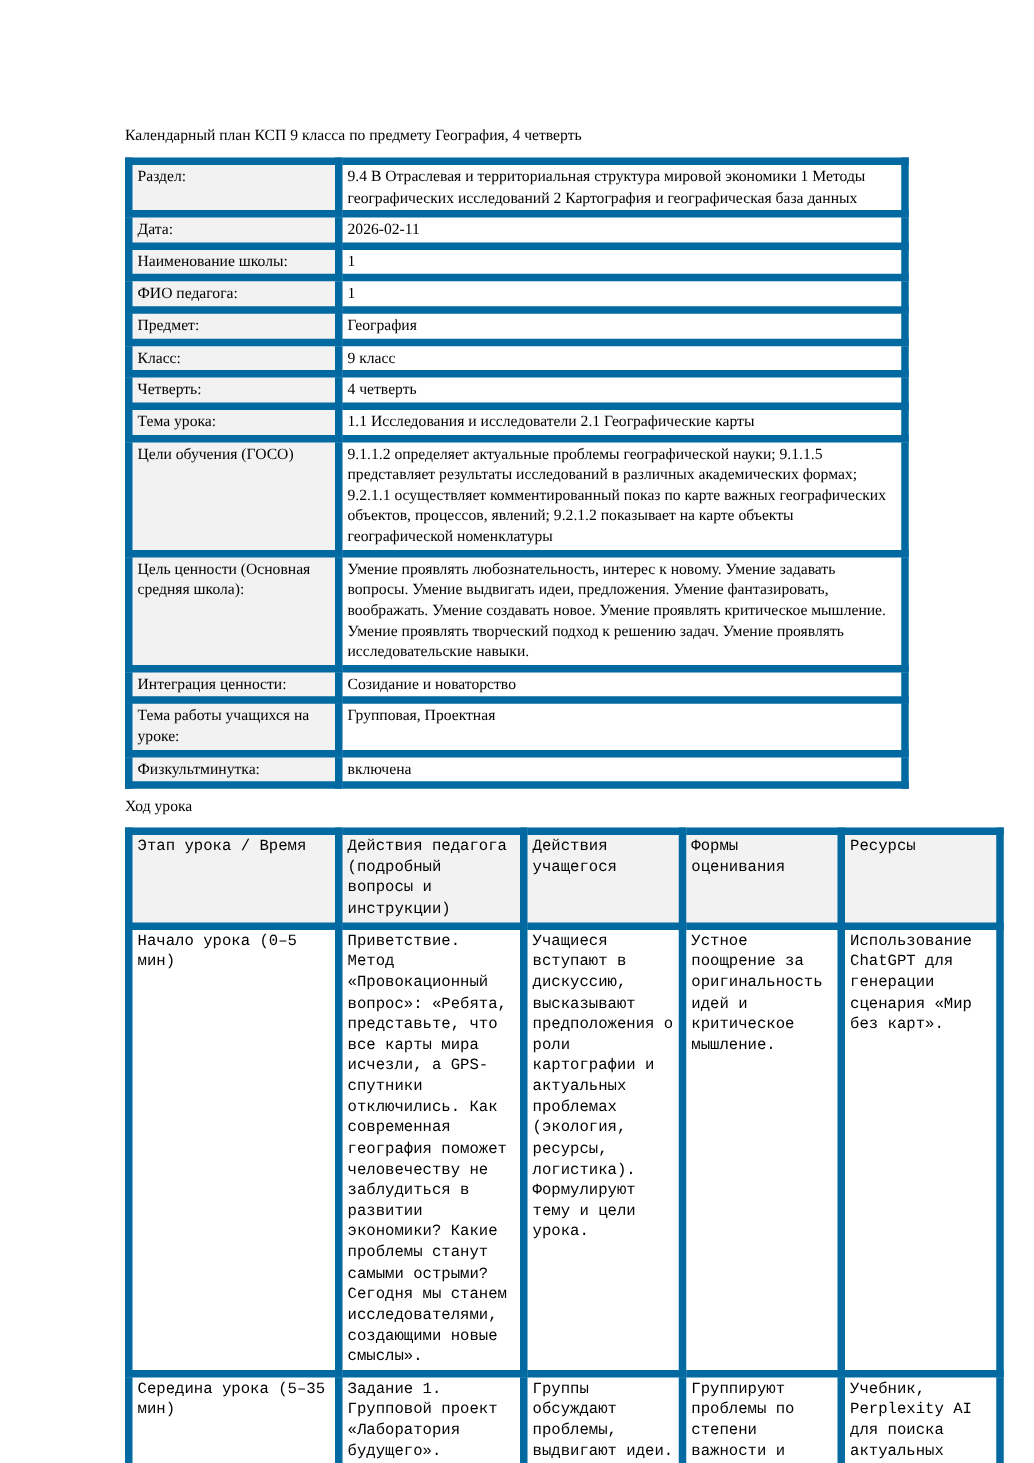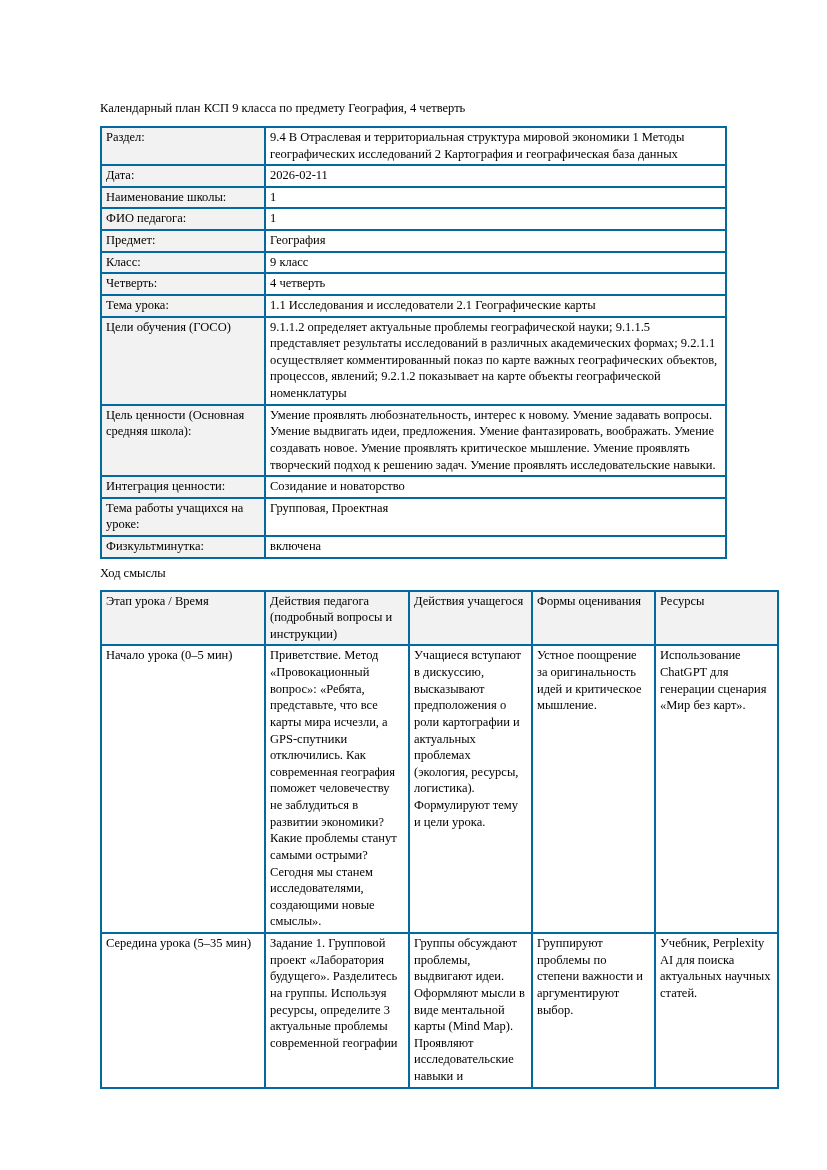--- a/index.html
+++ b/index.html
@@ -24,41 +24,42 @@
     font-size: 12.5px;
     line-height: 1.35;
     margin-bottom: 9px;
   }
   table {
     border-collapse: collapse;
     width: 627px;
     table-layout: fixed;
   }
   table td {
-    border: 2px solid #0369a1;
+    border: 6px solid #0369a1;
     vertical-align: top;
     padding: 1px 4px 2px 4px;
     font-size: 12.5px;
     line-height: 1.33;
   }
   .info-table td.label {
     width: 154px;
     background: #f2f2f2;
   }
   .info-table td.value {
     background: #ffffff;
     font-family: Liberation Serif, serif;
   }
   .section-caption {
     font-size: 12.5px;
     line-height: 1.35;
     margin: 6px 0 8px 0;
   }
   .lesson-table td {
     background: #ffffff;
+    font-family: Liberation Mono, monospace;
   }
   .lesson-table thead td {
     background: #f2f2f2;
   }
   .col-stage  { width: 154px; }
   .col-teacher{ width: 134px; }
   .col-student{ width: 113px; }
   .col-assess { width: 113px; }
   .col-res    { width: 113px; }
   .spacer { height: 30px; }
@@ -120,21 +121,21 @@
         <td class="label">Тема работы учащихся на уроке:</td>
         <td class="value">Групповая, Проектная</td>
       </tr>
       <tr>
         <td class="label">Физкультминутка:</td>
         <td class="value">включена</td>
       </tr>
     </tbody>
   </table>
 
-  <div class="section-caption">Ход смыслы</div>
+  <div class="section-caption">Ход урока</div>
 
   <table class="lesson-table">
     <thead>
       <tr>
         <td class="col-stage">Этап урока / Время</td>
         <td class="col-teacher">Действия педагога (подробный вопросы и инструкции)</td>
         <td class="col-student">Действия учащегося</td>
         <td class="col-assess">Формы оценивания</td>
         <td class="col-res">Ресурсы</td>
       </tr>

